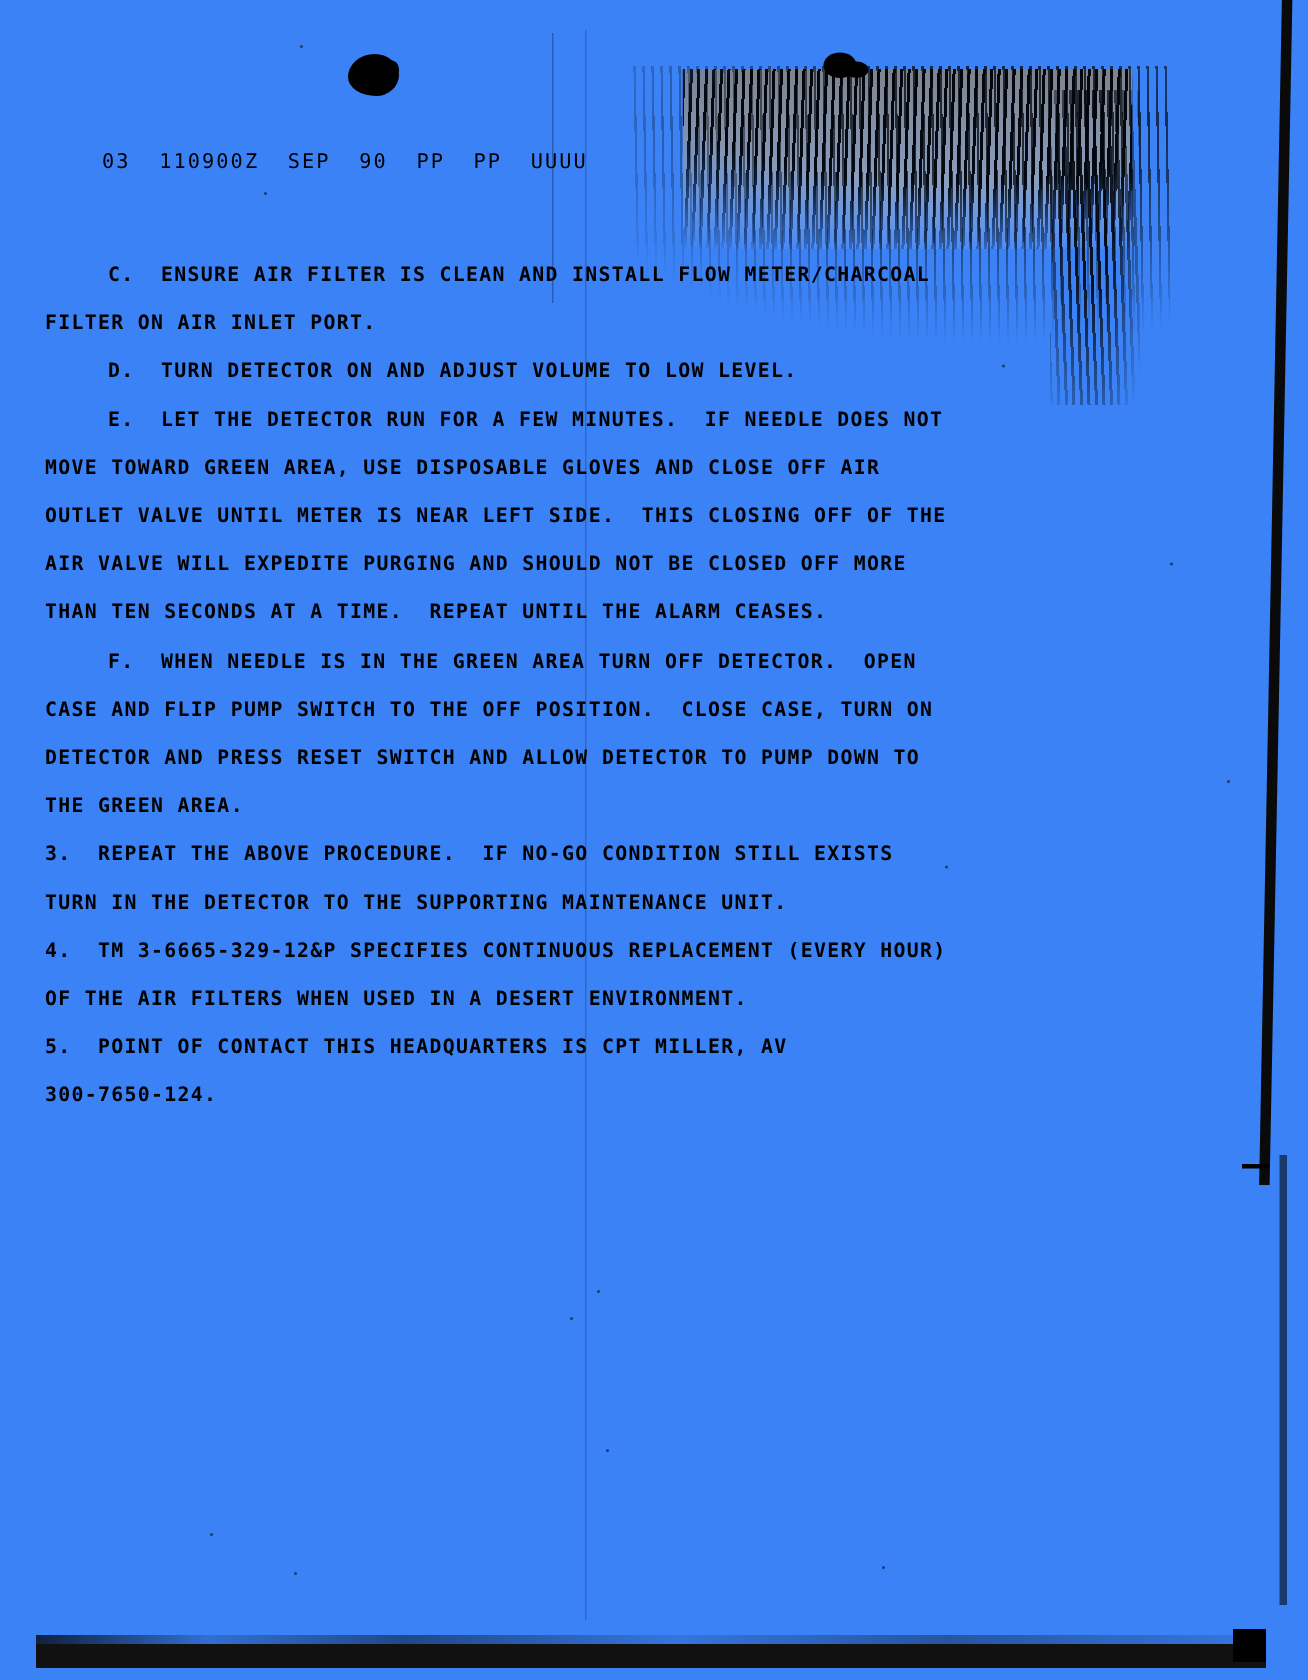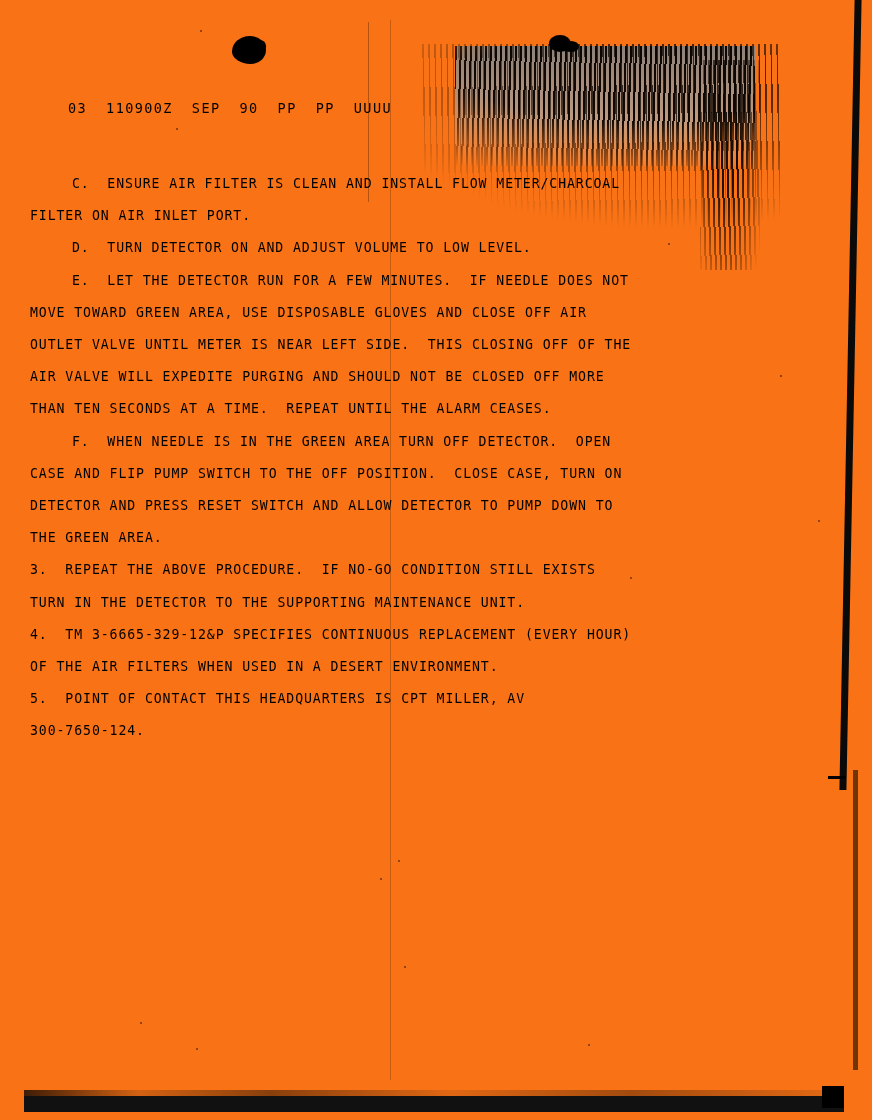--- a/index.html
+++ b/index.html
@@ -13,21 +13,21 @@
     overflow: hidden;
     font-family: "DejaVu Sans Mono", monospace;
     color: #000000;
     position: relative;
   }
 
   
   #page {
     position: absolute;
     inset: 0;
-    background: #f97316;
+    background: #3b82f6;
     overflow: hidden;
   }
 
   
   .bottom-bar {
     position: absolute;
     left: 24px;
     bottom: 8px;
     width: 820px;
     height: 16px;
@@ -214,21 +214,21 @@
   .body-text {
     position: absolute;
     left: 30px;
     top: 168px;
     width: 700px;
     font-size: 13.2px;
     line-height: 32.2px;
     letter-spacing: 0.9px;
     white-space: pre;
   }
-  .body-text .ln { display: block; }
+  .body-text .ln { display: block; font-weight: bold; }
   .body-text .ind { padding-left: 42px; }
 </style>
 </head>
 <body>
 
 <div id="page">
 
   <div class="smudge">
     <div class="smudge-core" style="left:40px;top:8px;"></div>
     <div class="smudge-streaks" style="left:5px;top:6px;"></div>

